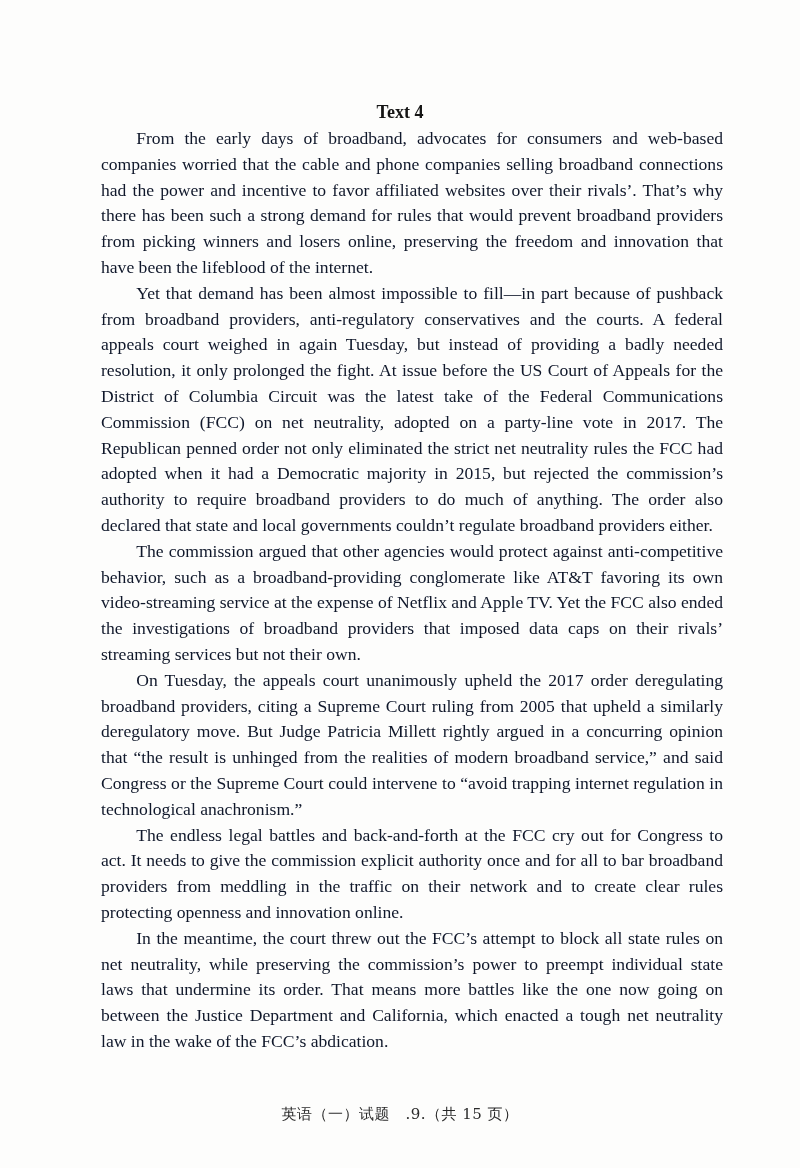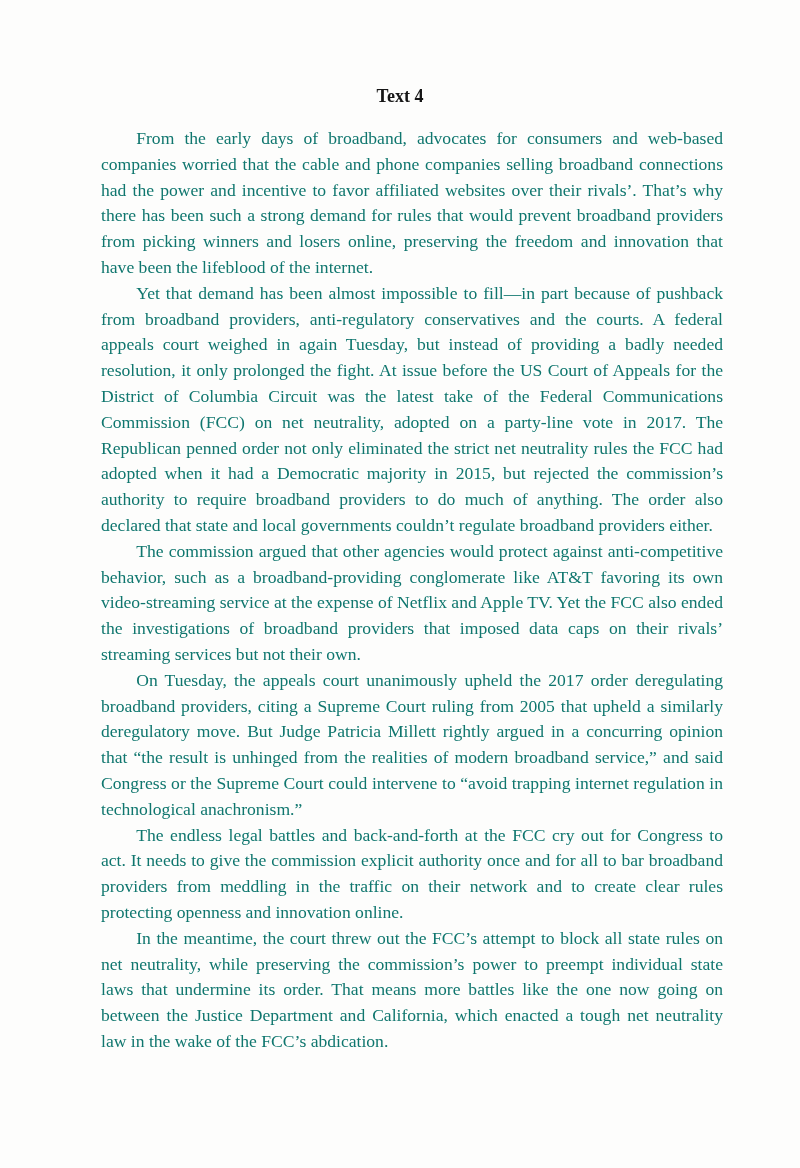--- a/index.html
+++ b/index.html
@@ -20,36 +20,36 @@
       position: absolute;
       left: 0;
       top: 0;
       width: 800px;
       height: 1168px;
     }
     .title {
       position: absolute;
       left: 0;
       width: 800px;
-      top: 84px;
+      top: 100px;
       text-align: center;
       font-weight: bold;
       font-size: 18px;
       line-height: 24px;
       color: #151515;
     }
     .body-text {
       position: absolute;
       left: 101px;
       width: 622px;
       top: 126px;
       font-size: 17.6px;
       line-height: 25.8px;
       text-align: justify;
-      color: #0f766e;
+      color: #0f172a;
     }
     .para {
       margin: 0;
       text-indent: 2em;
       hyphens: none;
     }
     .footer {
       position: absolute;
       left: 0;
       width: 800px;
@@ -70,13 +70,14 @@
 
   <div class="body-text">
     <p class="para">From the early days of broadband, advocates for consumers and web-based companies worried that the cable and phone companies selling broadband connections had the power and incentive to favor affiliated websites over their rivals’. That’s why there has been such a strong demand for rules that would prevent broadband providers from picking winners and losers online, preserving the freedom and innovation that have been the lifeblood of the internet.</p>
     <p class="para">Yet that demand has been almost impossible to fill—in part because of pushback from broadband providers, anti-regulatory conservatives and the courts. A federal appeals court weighed in again Tuesday, but instead of providing a badly needed resolution, it only prolonged the fight. At issue before the US Court of Appeals for the District of Columbia Circuit was the latest take of the Federal Communications Commission (FCC) on net neutrality, adopted on a party-line vote in 2017. The Republican penned order not only eliminated the strict net neutrality rules the FCC had adopted when it had a Democratic majority in 2015, but rejected the commission’s authority to require broadband providers to do much of anything. The order also declared that state and local governments couldn’t regulate broadband providers either.</p>
     <p class="para">The commission argued that other agencies would protect against anti-competitive behavior, such as a broadband-providing conglomerate like AT&amp;T favoring its own video-streaming service at the expense of Netflix and Apple TV. Yet the FCC also ended the investigations of broadband providers that imposed data caps on their rivals’ streaming services but not their own.</p>
     <p class="para">On Tuesday, the appeals court unanimously upheld the 2017 order deregulating broadband providers, citing a Supreme Court ruling from 2005 that upheld a similarly deregulatory move. But Judge Patricia Millett rightly argued in a concurring opinion that “the result is unhinged from the realities of modern broadband service,” and said Congress or the Supreme Court could intervene to “avoid trapping internet regulation in technological anachronism.”</p>
     <p class="para">The endless legal battles and back-and-forth at the FCC cry out for Congress to act. It needs to give the commission explicit authority once and for all to bar broadband providers from meddling in the traffic on their network and to create clear rules protecting openness and innovation online.</p>
     <p class="para">In the meantime, the court threw out the FCC’s attempt to block all state rules on net neutrality, while preserving the commission’s power to preempt individual state laws that undermine its order. That means more battles like the one now going on between the Justice Department and California, which enacted a tough net neutrality law in the wake of the FCC’s abdication.</p>
   </div>
 
+  <div class="footer">英语（一）试题　.9.（共 15 页）</div>
 </div>
 
 </body></html>

